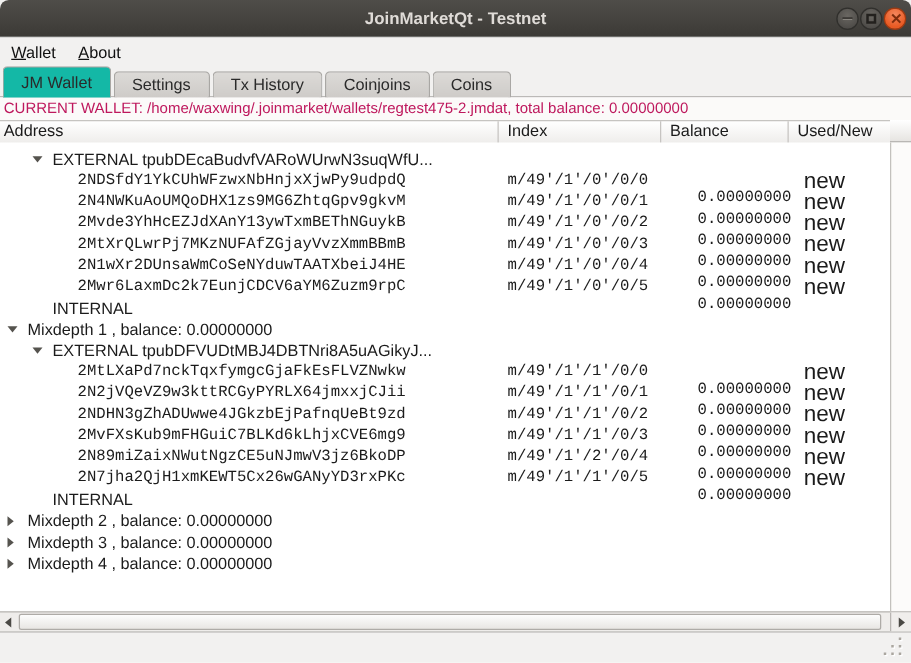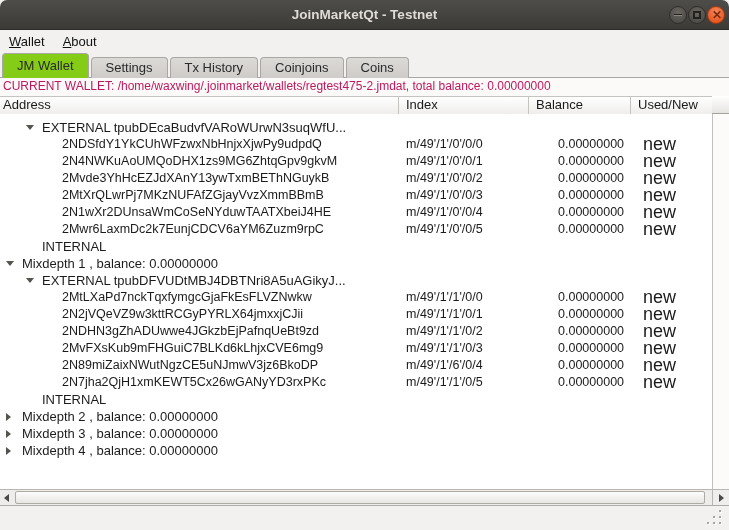--- a/index.html
+++ b/index.html
@@ -24,21 +24,21 @@
   .menubar { position:absolute; top:30px; left:0; width:729px; height:23px; background:#f2f1f0; display:flex; align-items:center; }
   .menu-item { display:inline-block; padding:0 9px; font-size:13px; line-height:22px; color:#111; }
   .menu-item::first-letter { text-decoration:underline; }
 
   
   .tabbar { position:absolute; top:53px; left:0; width:729px; height:25px; display:flex; align-items:flex-end; }
   .tabbar::after { content:""; position:absolute; left:0; bottom:0; width:729px; height:1px; background:#a9a7a4; }
   .tab { position:relative; margin-left:2px; padding:0 14px; font-size:13px; line-height:20px; height:21px;
     background:linear-gradient(#dcdad7,#cecbc8); border:1px solid #a9a7a4; border-bottom:none;
     border-radius:4px 4px 0 0; color:#2a2a2a; z-index:1; }
-  .tab.active { height:25px; line-height:24px; background:#84cc16; z-index:2; font-size:13px; }
+  .tab.active { height:25px; line-height:24px; background:#14b8a6; z-index:2; font-size:13px; }
 
   
   .tabpage { position:absolute; top:78px; left:0; width:729px; height:428px; background:#fbfaf9;
     border-bottom:1px solid #aeaca9; }
   .banner { position:absolute; top:0; left:0; width:729px; height:18px; font-size:12px; line-height:17px;
     padding-left:3px; color:#be185d; white-space:nowrap; background:#fbfaf9; }
 
   
   .tree-header { position:absolute; top:18px; left:0; width:712px; height:28px; display:grid;
     grid-template-columns:399px 130px 102px 81px;
@@ -48,23 +48,23 @@
   .hcell:last-child { border-right:none; }
   .header-corner { position:absolute; top:18px; left:712px; width:17px; height:18px;
     background:linear-gradient(#ffffff,#e6e4e1); border-bottom:1px solid #a5a3a0; }
 
   
   .tree-body { position:absolute; top:36px; left:0; width:712px; height:375px; background:#ffffff;
     padding-top:5px; overflow:hidden; }
   .vscroll { position:absolute; top:36px; left:712px; width:17px; height:375px; background:#fcfbfa; border-left:1px solid #c3c1bd; }
   .row { display:grid; grid-template-columns:399px 130px 102px 81px; height:17px; white-space:nowrap; }
   .c-addr { position:relative; font-size:13px; line-height:17px; overflow:hidden; }
-  .c-addr.mono, .c-index, .c-bal { font-family:Liberation Sans, sans-serif; font-size:12.5px; line-height:17px; }
+  .c-addr.mono, .c-index, .c-bal { font-family:Liberation Mono, monospace; font-size:12.5px; line-height:17px; }
   .c-index { padding-left:7px; }
-  .c-bal { padding-left:29px; }
+  .c-bal { padding-left:29px;margin-top:14px; }
   .c-status { font-size:18px; line-height:17px; padding-left:12px; }
   .lvl0 { padding-left:22px; } .lvl1 { padding-left:42px; } .lvl2 { padding-left:62px; }
   .exp { position:absolute; top:6px; width:0; height:0; }
   .exp-down { border-left:4px solid transparent; border-right:4px solid transparent; border-top:5px solid #55534e; }
   .exp-right { border-top:4px solid transparent; border-bottom:4px solid transparent; border-left:5px solid #55534e; top:5px; }
   .lvl0 .exp { left:6px; } .lvl1 .exp { left:26px; }
 
   
   .hscroll { position:absolute; top:411px; left:0; width:729px; height:16px; background:#efedeb; border-top:1px solid #b8b5b2; }
   .hs-left { position:absolute; left:0; top:0; width:15px; height:15px; }
@@ -199,21 +199,21 @@
           <div class="c-status">new</div>
         </div>
         <div class="row">
           <div class="c-addr lvl2 mono"><span>2MvFXsKub9mFHGuiC7BLKd6kLhjxCVE6mg9</span></div>
           <div class="c-index">m/49'/1'/1'/0/3</div>
           <div class="c-bal">0.00000000</div>
           <div class="c-status">new</div>
         </div>
         <div class="row">
           <div class="c-addr lvl2 mono"><span>2N89miZaixNWutNgzCE5uNJmwV3jz6BkoDP</span></div>
-          <div class="c-index">m/49'/1'/6'/0/4</div>
+          <div class="c-index">m/49'/1'/2'/0/4</div>
           <div class="c-bal">0.00000000</div>
           <div class="c-status">new</div>
         </div>
         <div class="row">
           <div class="c-addr lvl2 mono"><span>2N7jha2QjH1xmKEWT5Cx26wGANyYD3rxPKc</span></div>
           <div class="c-index">m/49'/1'/1'/0/5</div>
           <div class="c-bal">0.00000000</div>
           <div class="c-status">new</div>
         </div>
         <div class="row">

